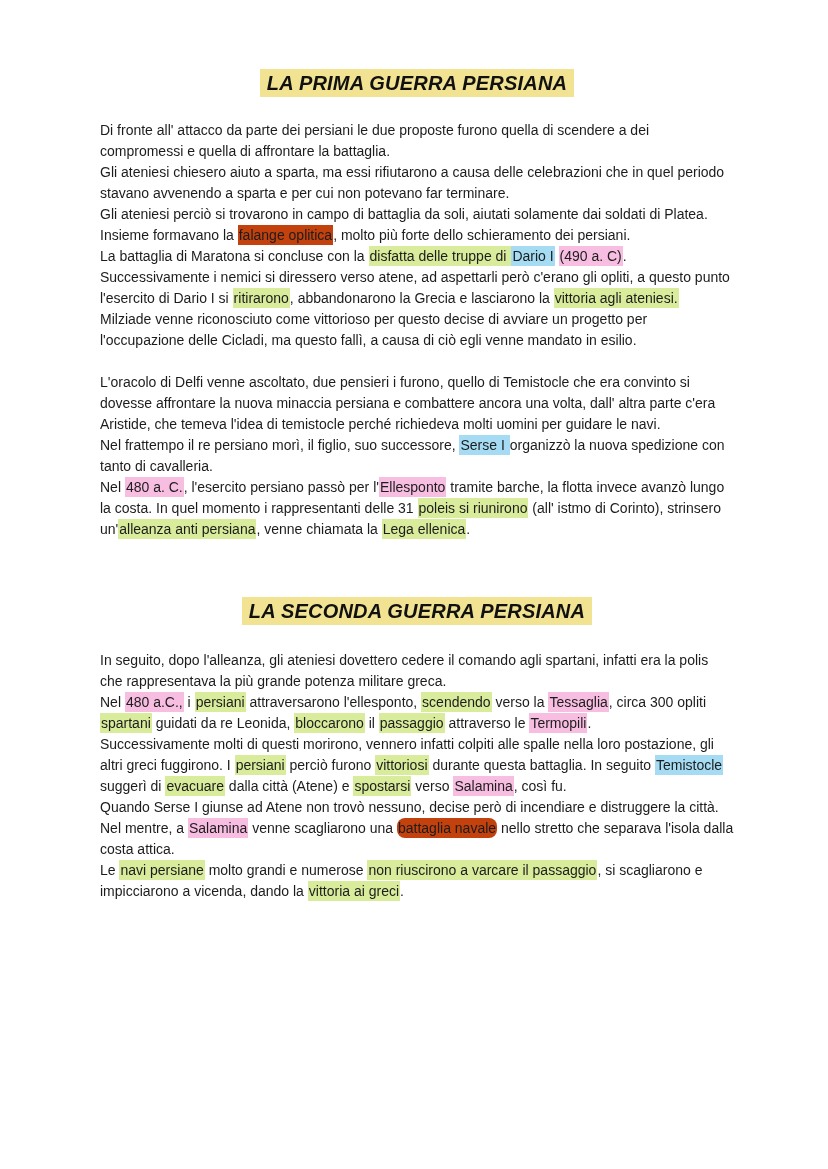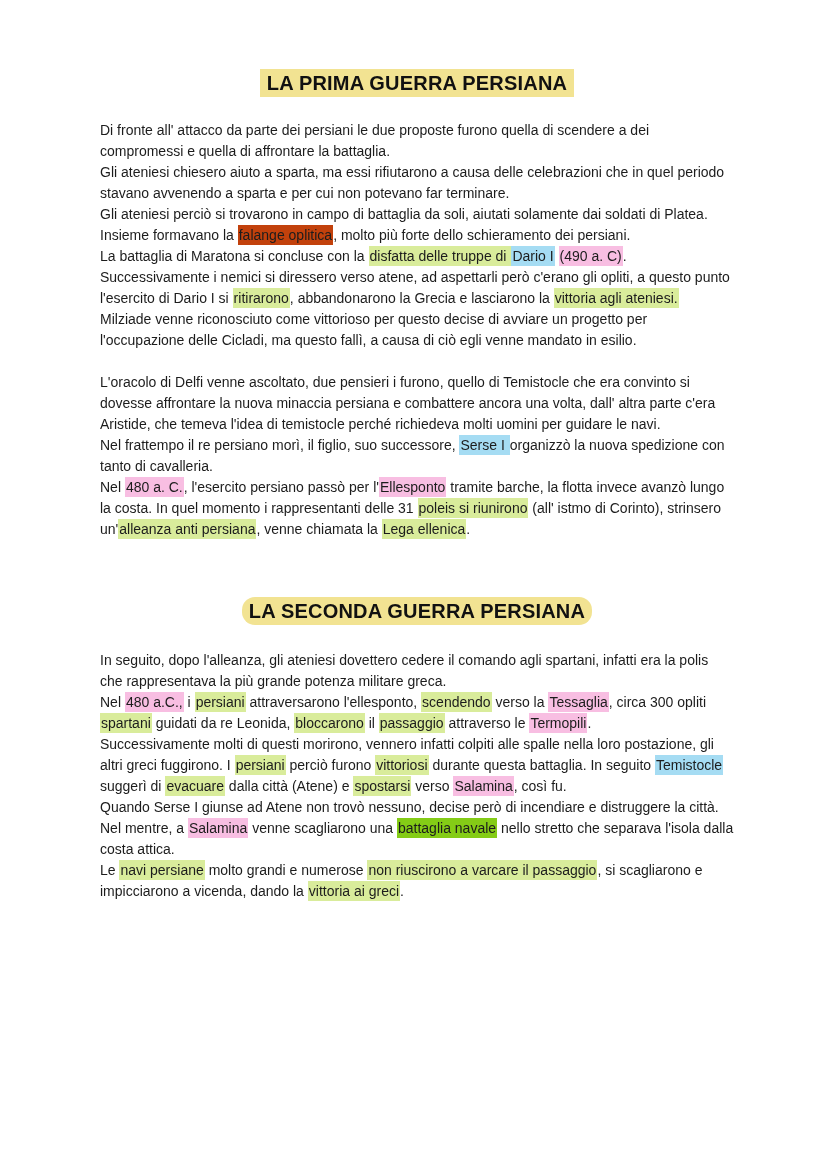--- a/index.html
+++ b/index.html
@@ -22,20 +22,21 @@
     width: 634px;
   }
   h1.sec-title {
     margin: 0 0 24px 0;
     text-align: center;
     font-size: 20px;
     line-height: 26px;
     font-weight: bold;
     color: #111111;
     letter-spacing: 0.2px;
+    font-style: italic;
   }
   h1.sec-title .title-hl {
     padding: 3px 7px 3px 7px;
   }
   section.second h1.sec-title {
     margin-top: 58px;
     margin-bottom: 26px;
   }
   .paragraphs p {
     margin: 0;
@@ -68,26 +69,26 @@
           <p><span>Milziade venne riconosciuto come vittorioso per questo decise di avviare un progetto per l'occupazione delle Cicladi, ma questo fallì, a causa di ciò egli venne mandato in esilio.</span></p>
           <div class="spacer"></div>
           <p><span>L'oracolo di Delfi venne ascoltato, due pensieri i furono, quello di Temistocle che era convinto si dovesse affrontare la nuova minaccia persiana e combattere ancora una volta, dall' altra parte c'era Aristide, che temeva l'idea di temistocle perché richiedeva molti uomini per guidare le navi.</span></p>
           <p><span>Nel frattempo il re persiano morì, il figlio, suo successore, </span><span class="hl" style="background-color: rgb(165, 220, 243);">Serse I </span><span>organizzò la nuova spedizione con tanto di cavalleria.</span></p>
           <p><span>Nel </span><span class="hl" style="background-color: rgb(248, 190, 226);">480 a. C.</span><span>, l'esercito persiano passò per l'</span><span class="hl" style="background-color: rgb(248, 190, 226);">Ellesponto</span><span> tramite barche, la flotta invece avanzò lungo la costa. In quel momento i rappresentanti delle 31 </span><span class="hl" style="background-color: rgb(217, 236, 155);">poleis si riunirono</span><span> (all' istmo di Corinto), strinsero un'</span><span class="hl" style="background-color: rgb(217, 236, 155);">alleanza anti persiana</span><span>, venne chiamata la </span><span class="hl" style="background-color: rgb(217, 236, 155);">Lega ellenica</span><span>.</span></p>
         </div>
     </section>
 
     <section class="second">
       <h1 class="sec-title">
-        <span class="title-hl" style="background-color: rgb(242, 227, 146); border-radius: 13px;">LA SECONDA GUERRA PERSIANA</span>
+        <span class="title-hl" style="background-color: rgb(242, 227, 146);">LA SECONDA GUERRA PERSIANA</span>
       </h1>
       <div class="paragraphs">
           <p><span>In seguito, dopo l'alleanza, gli ateniesi dovettero cedere il comando agli spartani, infatti era la polis che rappresentava la più grande potenza militare greca.</span></p>
           <p><span>Nel </span><span class="hl" style="background-color: rgb(248, 190, 226);">480 a.C.,</span><span> i </span><span class="hl" style="background-color: rgb(217, 236, 155);">persiani</span><span> attraversarono l'ellesponto, </span><span class="hl" style="background-color: rgb(217, 236, 155);">scendendo</span><span> verso la </span><span class="hl" style="background-color: rgb(248, 190, 226);">Tessaglia</span><span>, circa 300 opliti </span><span class="hl" style="background-color: rgb(217, 236, 155);">spartani</span><span> guidati da re Leonida, </span><span class="hl" style="background-color: rgb(217, 236, 155);">bloccarono</span><span> il </span><span class="hl" style="background-color: rgb(217, 236, 155);">passaggio</span><span> attraverso le </span><span class="hl" style="background-color: rgb(248, 190, 226);">Termopili</span><span>.</span></p>
           <p><span>Successivamente molti di questi morirono, vennero infatti colpiti alle spalle nella loro postazione, gli altri greci fuggirono. I </span><span class="hl" style="background-color: rgb(217, 236, 155);">persiani</span><span> perciò furono </span><span class="hl" style="background-color: rgb(217, 236, 155);">vittoriosi</span><span> durante questa battaglia. In seguito </span><span class="hl" style="background-color: rgb(165, 220, 243);">Temistocle</span><span> suggerì di </span><span class="hl" style="background-color: rgb(217, 236, 155);">evacuare</span><span> dalla città (Atene) e </span><span class="hl" style="background-color: rgb(217, 236, 155);">spostarsi</span><span> verso </span><span class="hl" style="background-color: rgb(248, 190, 226);">Salamina</span><span>, così fu.</span></p>
           <p><span>Quando Serse I giunse ad Atene non trovò nessuno, decise però di incendiare e distruggere la città.</span></p>
-          <p><span>Nel mentre, a </span><span class="hl" style="background-color: rgb(248, 190, 226);">Salamina</span><span> venne scagliarono una </span><span class="hl" style="background-color: #84cc16;">battaglia navale</span><span> nello stretto che separava l'isola dalla costa attica.</span></p>
+          <p><span>Nel mentre, a </span><span class="hl" style="background-color: rgb(248, 190, 226);">Salamina</span><span> venne scagliarono una </span><span class="hl" style="background-color: #c2410c; border-radius: 8px;">battaglia navale</span><span> nello stretto che separava l'isola dalla costa attica.</span></p>
           <p><span>Le </span><span class="hl" style="background-color: rgb(217, 236, 155);">navi persiane</span><span> molto grandi e numerose </span><span class="hl" style="background-color: rgb(217, 236, 155);">non riuscirono a varcare il passaggio</span><span>, si scagliarono e impicciarono a vicenda, dando la </span><span class="hl" style="background-color: rgb(217, 236, 155);">vittoria ai greci</span><span>.</span></p>
         </div>
     </section>
 
   </div>
 </div>
 
 </body></html>

